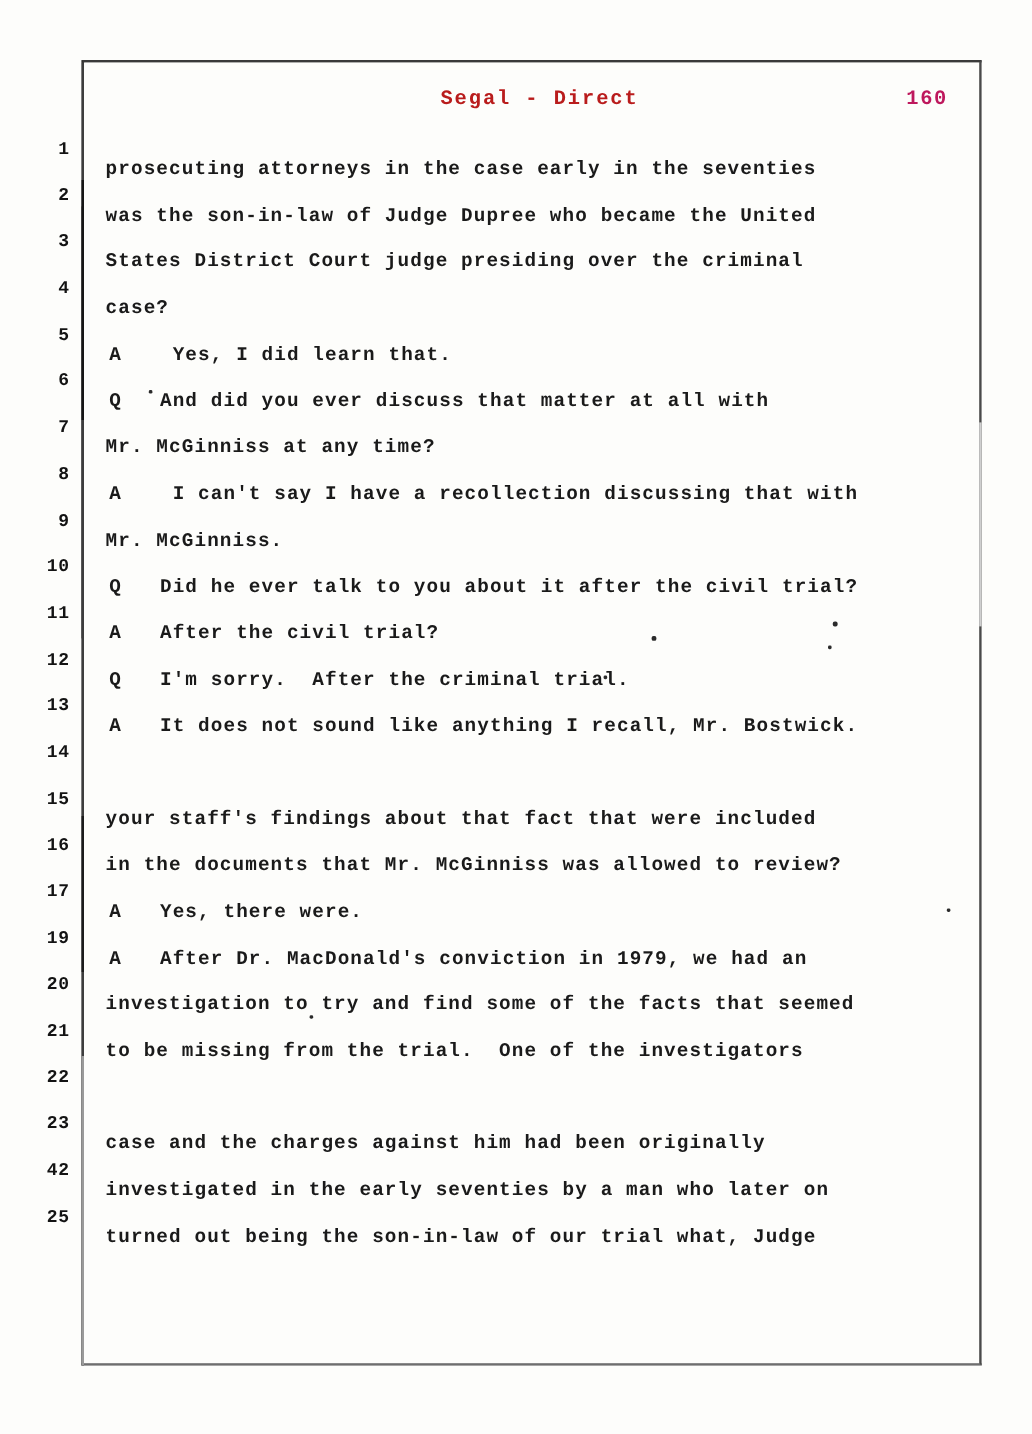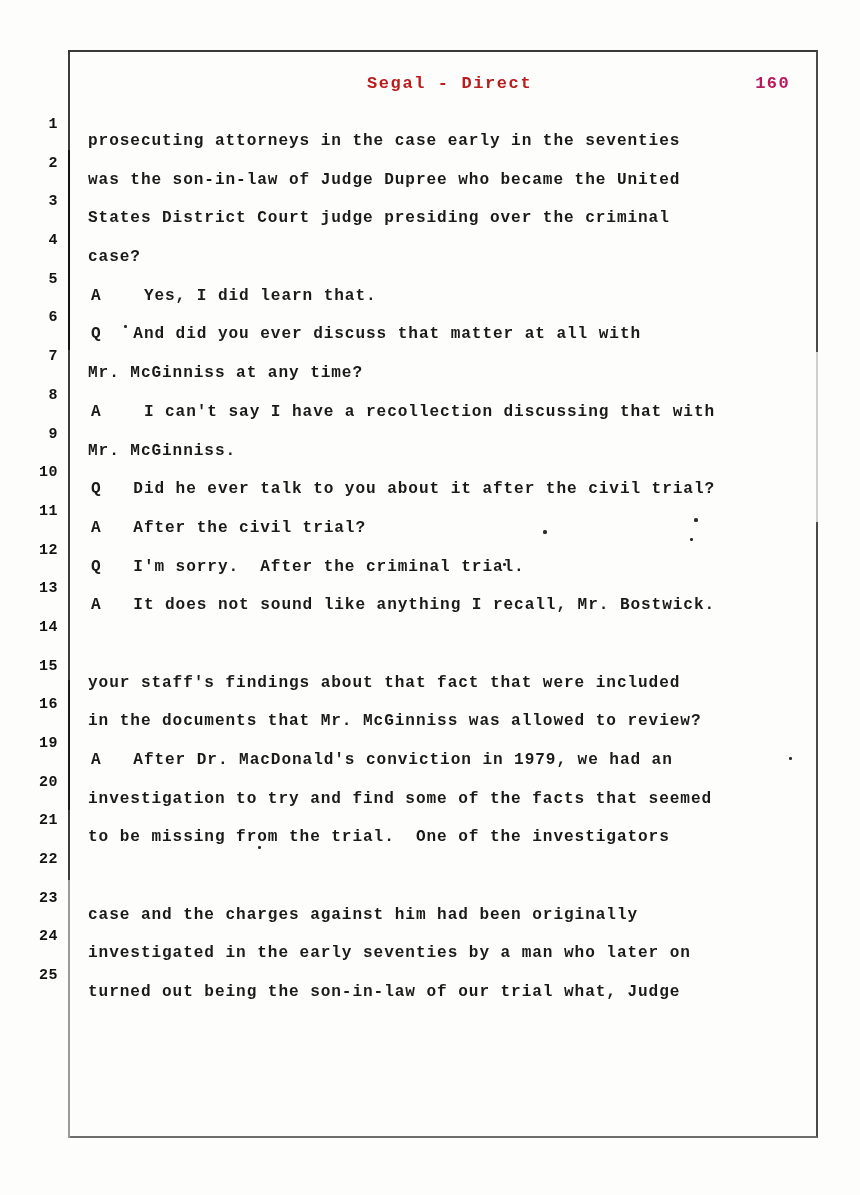--- a/index.html
+++ b/index.html
@@ -210,40 +210,44 @@
       </div>
       <div class="tline">
         <div class="lineno">15</div>
         <div class="ltext">your staff's findings about that fact that were included</div>
       </div>
       <div class="tline">
         <div class="lineno">16</div>
         <div class="ltext">in the documents that Mr. McGinniss was allowed to review?</div>
       </div>
       <div class="tline">
+        <div class="lineno">17</div>
+        <div class="ltext qa">A   Yes, there were.</div>
+      </div>
+      <div class="tline">
         <div class="lineno">19</div>
         <div class="ltext qa">A   After Dr. MacDonald's conviction in 1979, we had an</div>
       </div>
       <div class="tline">
         <div class="lineno">20</div>
         <div class="ltext">investigation to try and find some of the facts that seemed</div>
       </div>
       <div class="tline">
         <div class="lineno">21</div>
         <div class="ltext">to be missing from the trial.  One of the investigators</div>
       </div>
       <div class="tline">
         <div class="lineno">22</div>
       </div>
       <div class="tline">
         <div class="lineno">23</div>
         <div class="ltext">case and the charges against him had been originally</div>
       </div>
       <div class="tline">
-        <div class="lineno">24</div>
+        <div class="lineno">42</div>
         <div class="ltext">investigated in the early seventies by a man who later on</div>
       </div>
       <div class="tline">
         <div class="lineno">25</div>
         <div class="ltext">turned out being the son-in-law of our trial what, Judge</div>
       </div>
     </div>
 
   <span class="speck" style="left:124px; top:325px; width:3px; height:3px;"></span>
   <span class="speck" style="left:543px; top:530px; width:4px; height:4px;"></span>

